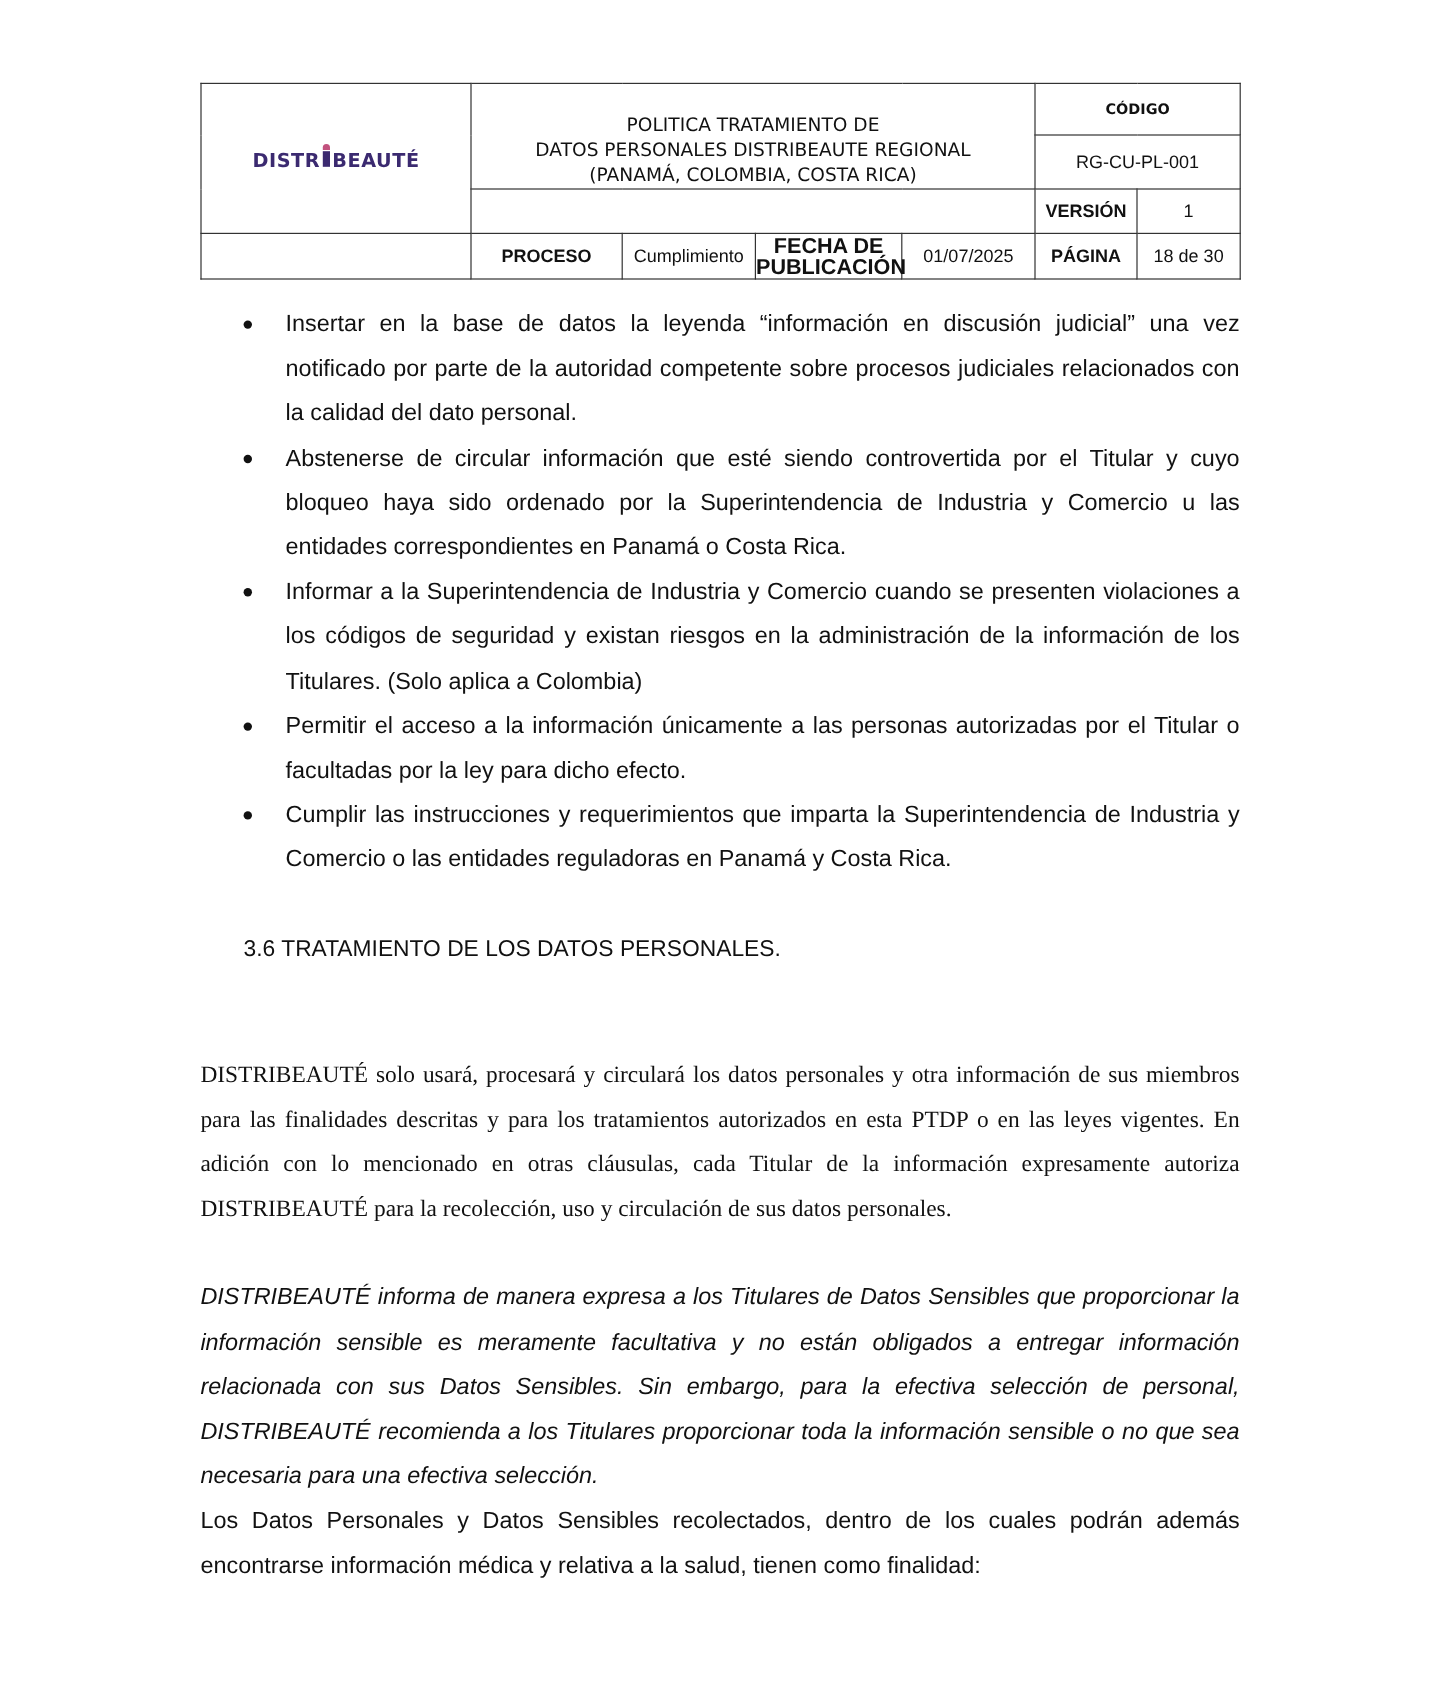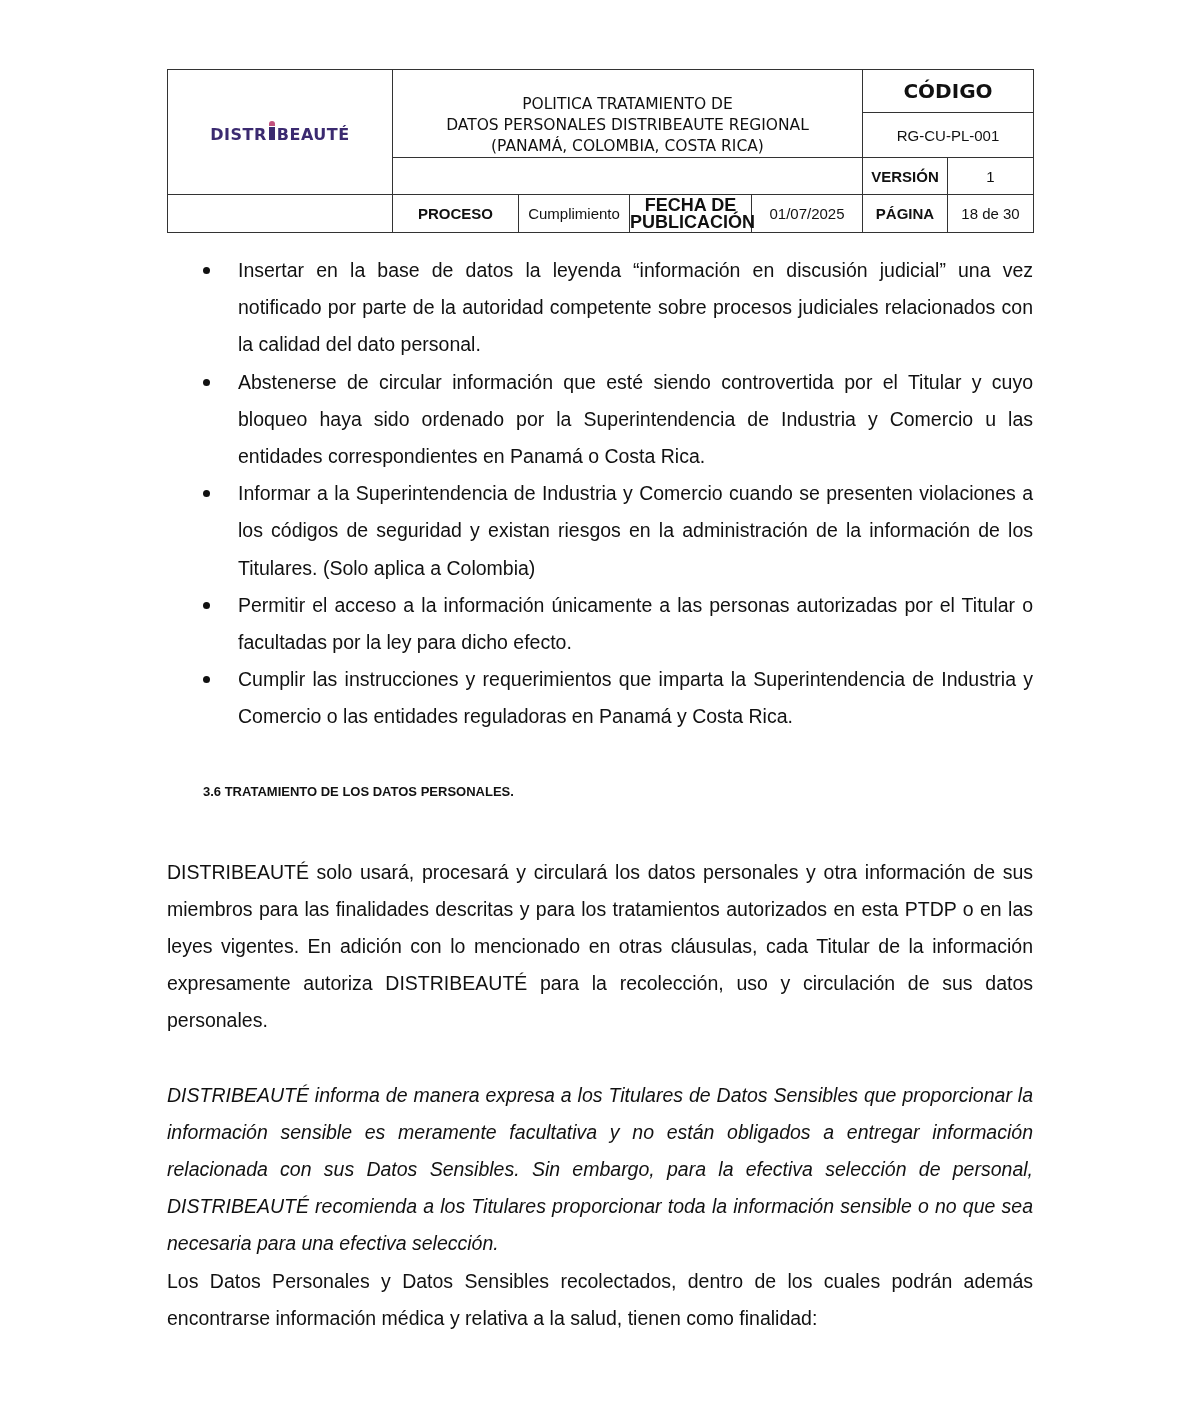--- a/index.html
+++ b/index.html
@@ -17,23 +17,23 @@
   .logo .accent-i::after { content: ""; position: absolute; left: 1px; top: 0; width: 6px; height: 5px; background: #c2527e; border-radius: 3px 3px 0 0; }
   .title { font-family: "DejaVu Sans", sans-serif; font-weight: normal; font-size: 15.5px; line-height: 21px; color: #111; }
   .lbl-bold { font-weight: bold; font-size: 15px; }
   .val { font-size: 15px; }
   .small-bold { font-weight: bold; font-size: 18px; line-height: 17px; }
 
   .content { position: absolute; left: 167px; top: 252px; width: 866px; font-size: 19.5px; line-height: 37.2px; color: #111; }
   .bullets { list-style: none; margin: 0; padding: 0; }
   .bullets li { position: relative; padding-left: 71px; text-align: justify; }
   .bullets li .dot { position: absolute; left: 36px; top: 15px; width: 7px; height: 7px; background: #111; border-radius: 50%; }
-  .section-heading { margin: 37px 0 0 36px; font-weight: bold; font-size: 13px; line-height: 37px; }
+  .section-heading { margin: 37px 0 0 36px; font-weight: normal; font-size: 19px; line-height: 37px; }
   .para { text-align: justify; margin: 0; }
-  .p1 { margin-top: 44px; }
+  .p1 { margin-top: 68px; font-family: Liberation Serif, serif; }
   .p2 { margin-top: 37px; font-style: italic; }
 </style>
 </head>
 <body>
 
 <table class="header-table">
   <colgroup>
     <col style="width:225px">
       <col style="width:126px">
       <col style="width:111px">
@@ -47,21 +47,21 @@
     <td class="logo-cell" rowspan="3">
       <span class="logo"><span>DISTR</span><span class="accent-i"></span><span>BEAUTÉ</span></span>
     </td>
     <td colspan="4" rowspan="2" style="padding-top:24px">
       <div class="title">
         <div>POLITICA TRATAMIENTO DE</div>
         <div>DATOS PERSONALES DISTRIBEAUTE REGIONAL</div>
         <div>(PANAMÁ, COLOMBIA, COSTA RICA)</div>
       </div>
     </td>
-    <td colspan="2" class="lbl-bold" style="font-family:'DejaVu Sans',sans-serif;font-size:20px">CÓDIGO</td>
+    <td colspan="2" class="lbl-bold" style="font-family:'DejaVu Sans',sans-serif;font-size:12px">CÓDIGO</td>
   </tr>
   <tr style="height:31px">
     <td colspan="2" class="val">RG-CU-PL-001</td>
   </tr>
   <tr style="height:37px">
     <td colspan="4" style="border-top:none;border-bottom:1.3px solid #333"></td>
     <td class="lbl-bold">VERSIÓN</td>
     <td class="val">1</td>
   </tr>
   <tr style="height:38px">

